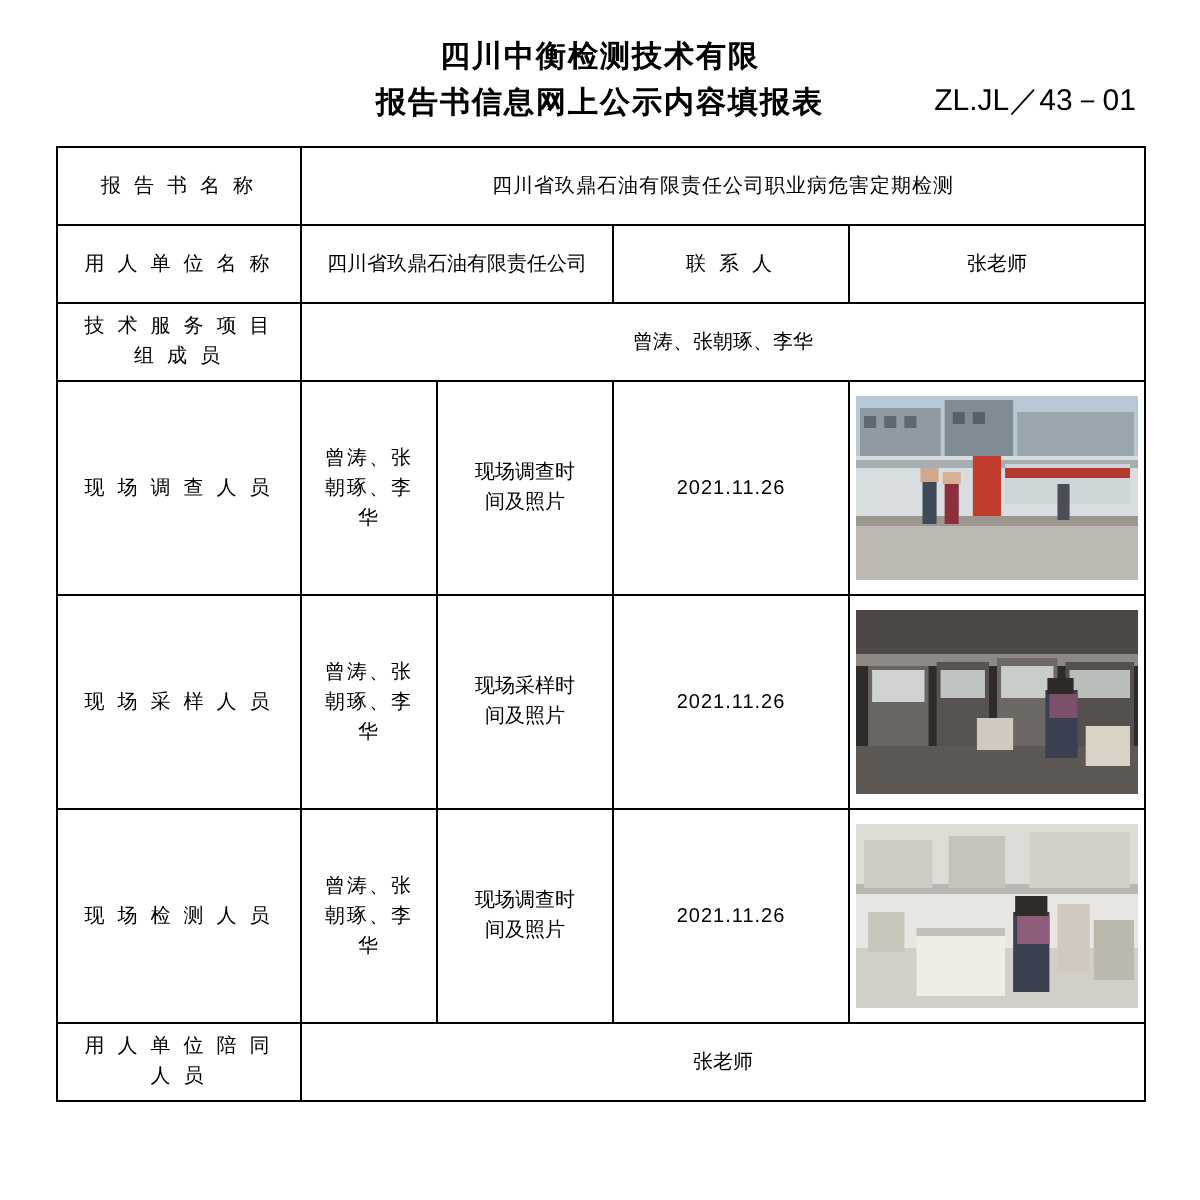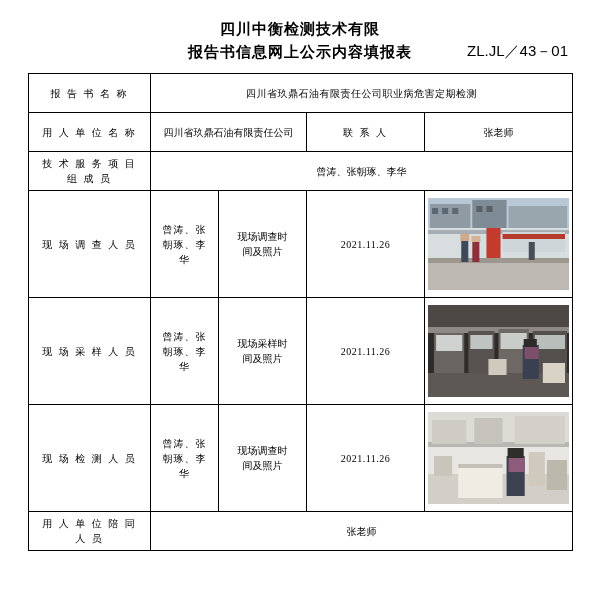--- a/index.html
+++ b/index.html
@@ -82,21 +82,21 @@
   }
   .photo svg { display: block; }
   .wrap-name {
     letter-spacing: 1px;
     line-height: 1.45;
   }
   .mixed-line {
     display: block;
   }
   .date-cell {
-    font-family: Liberation Serif, serif;
+    font-family: Liberation Sans, sans-serif;
     font-size: 11.5px;
     letter-spacing: 0.5px;
   }
 </style>
 </head>
 <body>
 
 <div class="page">
 
   <div class="title-block">

